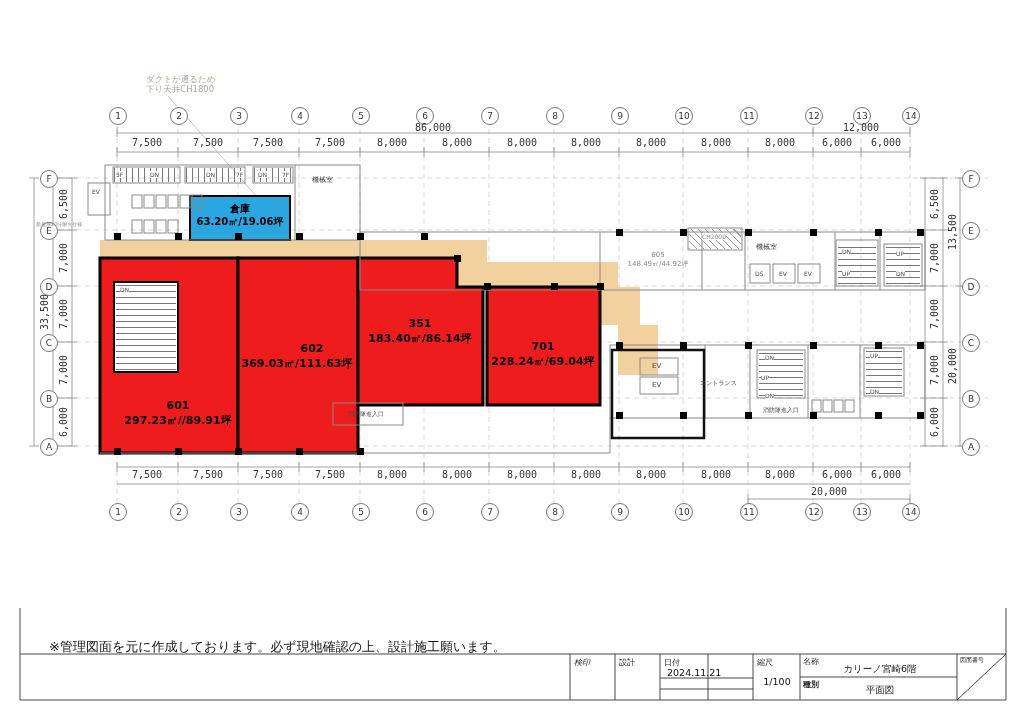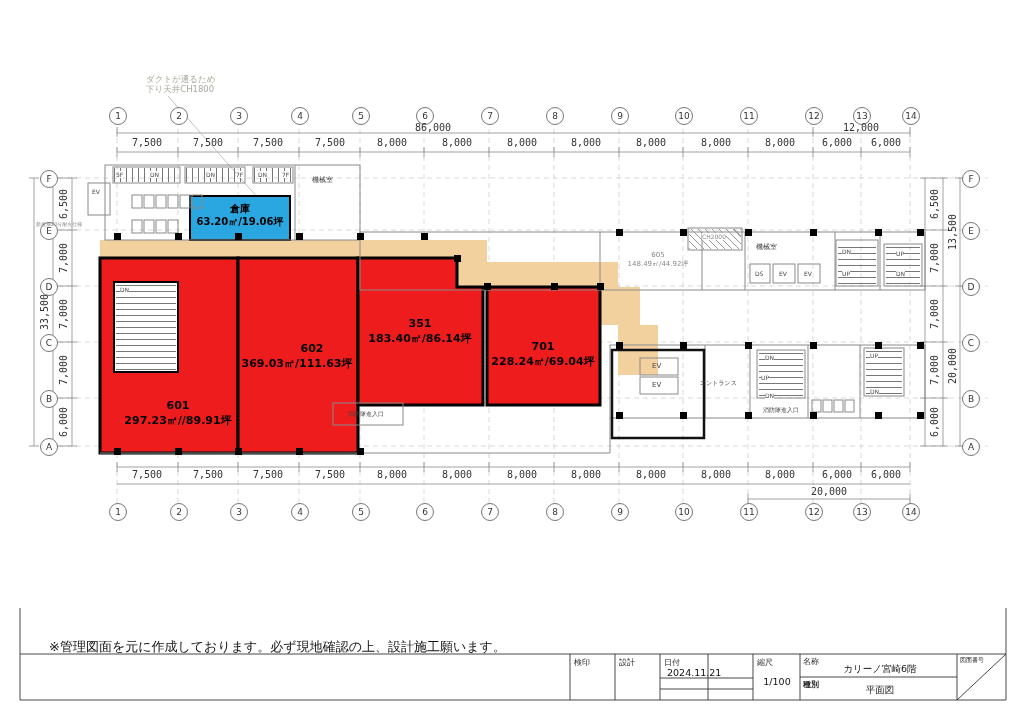--- a/index.html
+++ b/index.html
@@ -475,21 +475,21 @@
   <div class="t6" style="left:765px;top:392px;background:#fff;">DN</div>
   <div class="t6 ctr" style="left:781px;top:406px;background:#fff;">消防隊進入口</div>
   <div class="t6" style="left:870px;top:352px;background:#fff;">UP</div>
   <div class="t6" style="left:870px;top:388px;background:#fff;">DN</div>
   <div class="t6 ctr" style="left:366px;top:410px;">消防隊進入口</div>
   <div class="t6" style="left:120px;top:286px;background:#fff;">DN</div>
 
 
   <div class="disc">※管理図面を元に作成しております。必ず現地確認の上、設計施工願います。</div>
 
-  <div class="tb-lab" style="left:574px;top:657px;">検印</div>
+  <div class="tb-lab" style="left:574px;top:657px;font-style:italic;">検印</div>
   <div class="tb-lab" style="left:619px;top:657px;">設計</div>
   <div class="tb-lab" style="left:664px;top:657px;">日付</div>
   <div class="tb-val" style="left:667px;top:667px;">2024.11.21</div>
   <div class="tb-lab" style="left:757px;top:657px;">縮尺</div>
   <div class="tb-val ctr" style="left:777px;top:676px;">1/100</div>
   <div class="tb-lab" style="left:803px;top:656px;">名称</div>
   <div class="tb-val ctr" style="left:880px;top:663px;">カリーノ宮崎6階</div>
   <div class="tb-lab" style="left:803px;top:679px;font-weight:bold;">種別</div>
   <div class="tb-val ctr" style="left:880px;top:684px;">平面図</div>
   <div class="tb-lab" style="left:960px;top:656px;font-size:6px;">図面番号</div>

